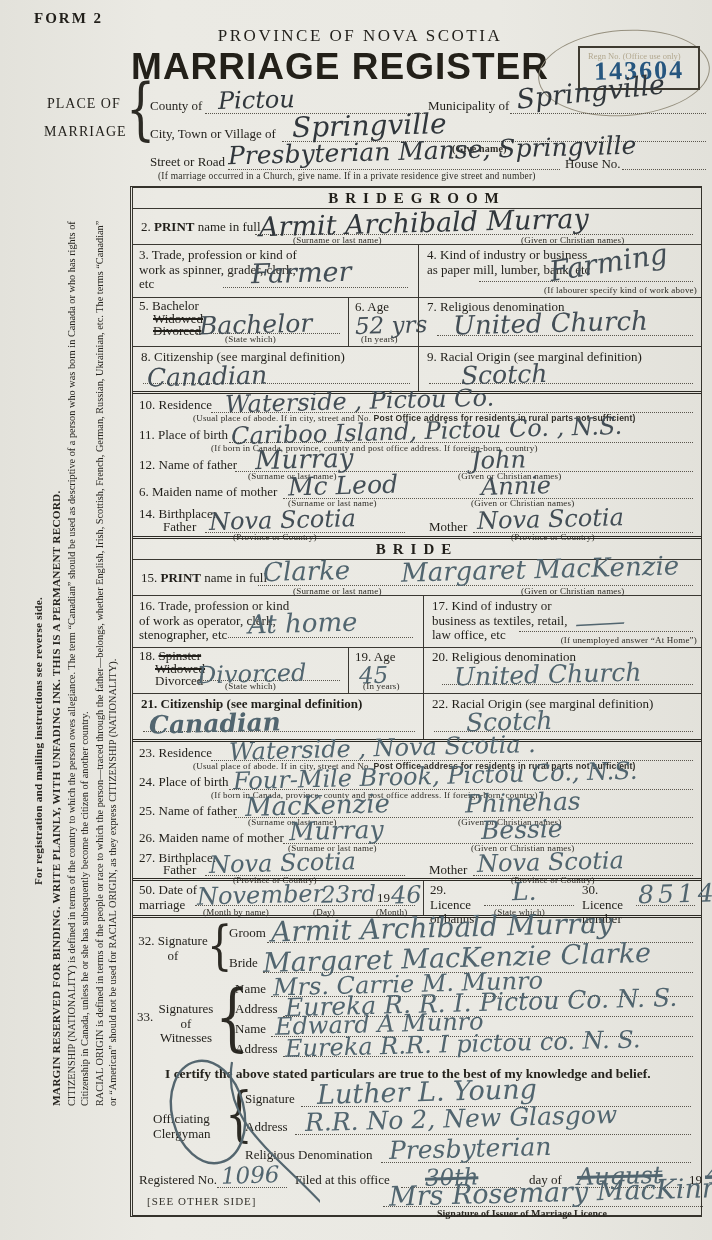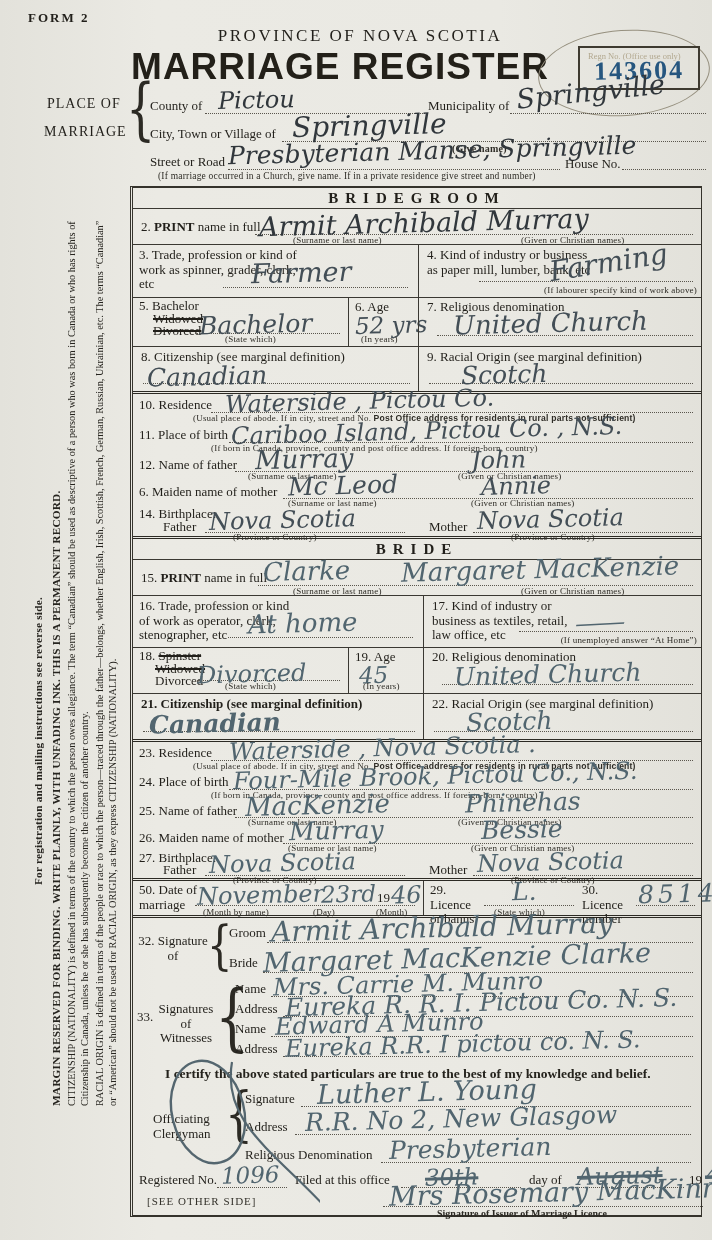--- a/index.html
+++ b/index.html
@@ -36,21 +36,21 @@
 </head>
 <body>
 
 <div id="page">
 
   <div class="mline mbold" style="left:32px;top:885px;width:670px;">For registration and mailing instructions see reverse side.</div>
   <div class="mline mbold" style="left:50px;top:1106px;width:892px;">MARGIN RESERVED FOR BINDING.   WRITE PLAINLY, WITH UNFADING INK.   THIS IS A PERMANENT RECORD.</div>
   <div class="mline" style="left:66px;top:1106px;width:892px;">CITIZENSHIP (NATIONALITY) is defined in terms of the country to which the person owes allegiance.  The term “Canadian” should be used as descriptive of a person who was born in Canada or who has rights of Citizenship in Canada, unless he or she has subsequently become the citizen of another country.</div>
   <div class="mline" style="left:94px;top:1106px;width:892px;">RACIAL ORIGIN is defined in terms of the people or race to which the person—traced through the father—belongs, whether English, Irish, Scottish, French, German, Russian, Ukrainian, etc.   The terms “Canadian” or “American” should not be used for RACIAL ORIGIN, as they express CITIZENSHIP (NATIONALITY).</div>
 
-  <div class="abs" style="left:28px;top:10px;font-weight:bold;font-size:13px;letter-spacing:2px;">FORM 2</div>
+  <div class="abs" style="left:34px;top:10px;font-weight:bold;font-size:15px;letter-spacing:2px;">FORM 2</div>
   <div class="abs" style="left:60px;top:26px;width:600px;text-align:center;font-size:17px;letter-spacing:2.5px;">PROVINCE  OF  NOVA  SCOTIA</div>
   <div class="abs" style="left:40px;top:46px;width:600px;text-align:center;font-family:'Liberation Sans',sans-serif;font-weight:bold;font-size:37px;letter-spacing:1px;color:#232019;">MARRIAGE REGISTER</div>
 
   <div class="abs" style="left:538px;top:30px;width:172px;height:86px;border:1.6px solid #96907f;border-radius:50%;transform:rotate(-4deg);"></div>
   <div class="abs" style="left:570px;top:46px;width:122px;height:44px;border:2.4px solid #3e3a30;margin-left:8px;">
     <div class="abs" style="left:8px;top:3px;font-size:8.5px;color:#b2a88f;white-space:nowrap;">Regn No. (Office use only)</div>
     <div class="abs" style="left:0;top:8px;width:100%;text-align:center;font-weight:bold;font-size:26px;letter-spacing:2px;color:#26567f;transform:rotate(-1deg);">143604</div>
   </div>
 
   <div class="abs" style="left:47px;top:96px;font-size:14px;letter-spacing:1px;">PLACE OF</div>

